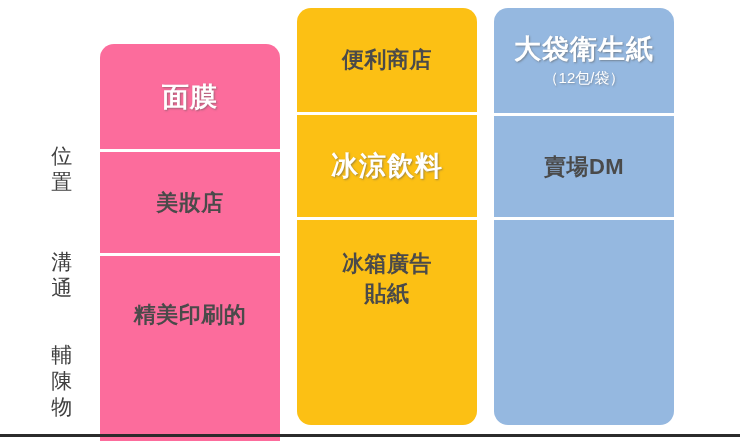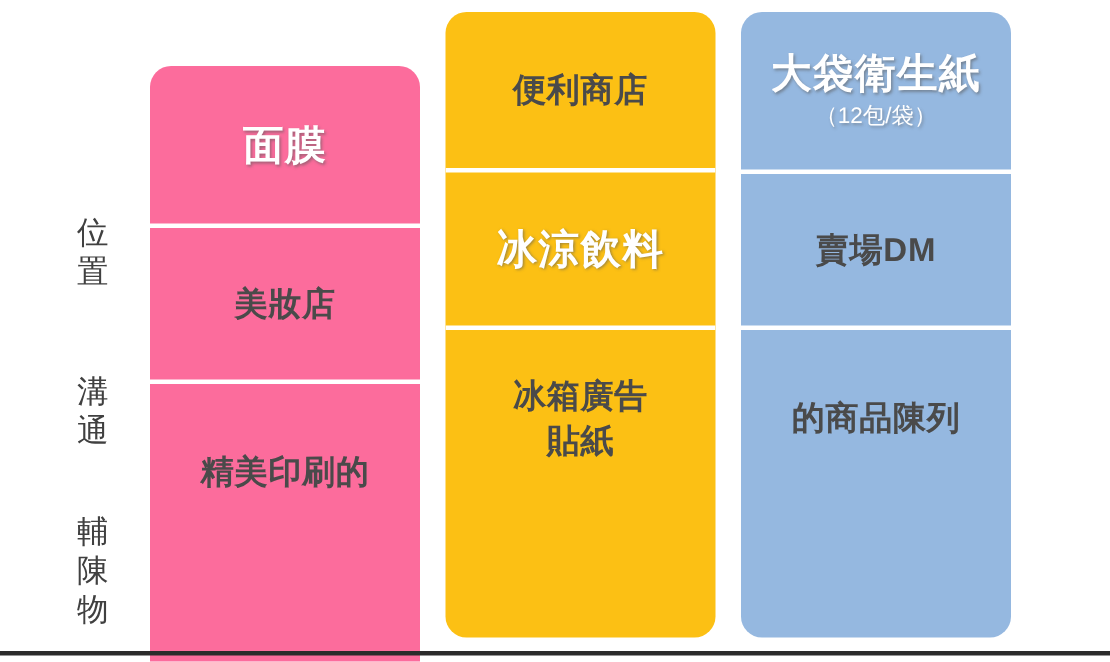--- a/index.html
+++ b/index.html
@@ -179,21 +179,20 @@
 
     <div class="column col-2">
       <div class="cell cell-header">
         <div>大袋衛生紙</div>
         <div class="sub">（12包/袋）</div>
       </div>
       <div class="cell cell-body">
         <span class="line">賣場DM</span>
       </div>
       <div class="cell cell-body last">
-        <span class="line">的商品陳列</span>
       </div>
     </div>
 
   </div>
 
   <div class="bottom-rule"></div>
 
 </div>
 
 </body></html>

